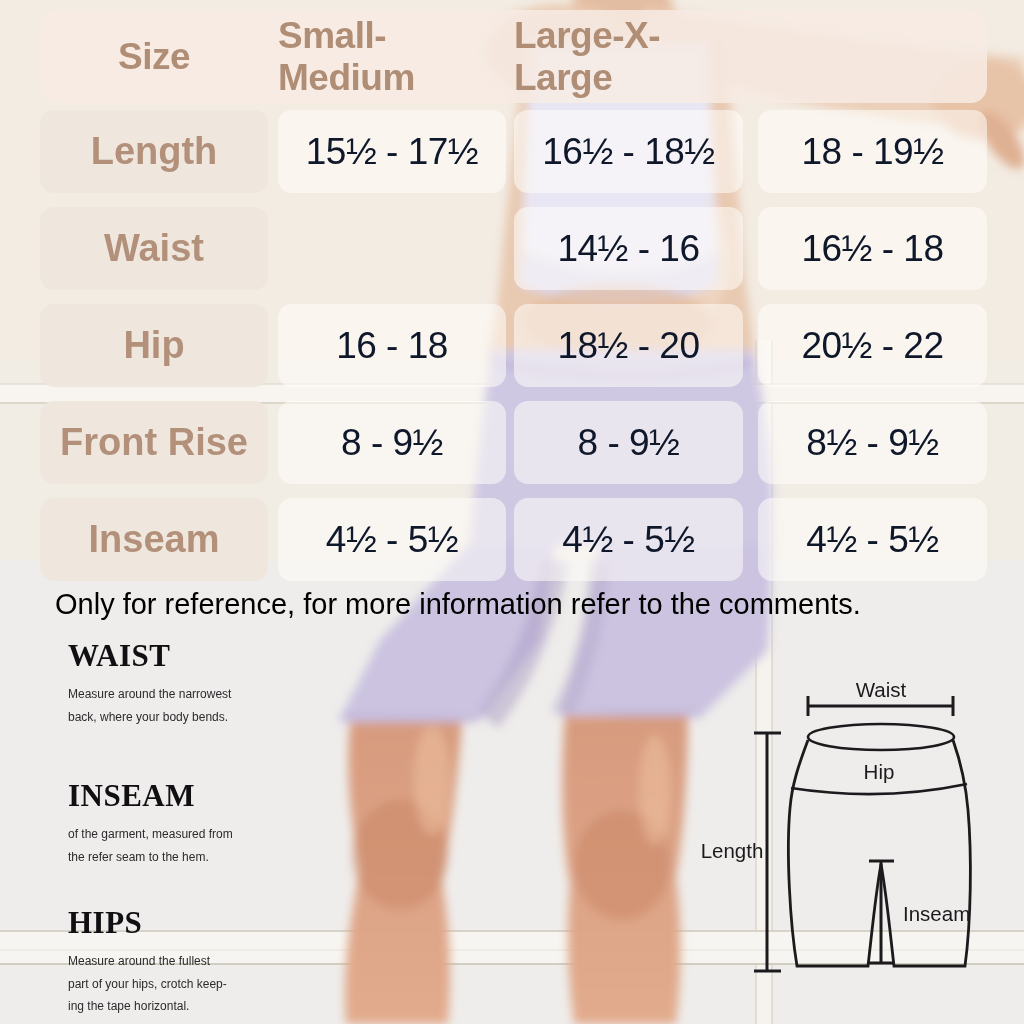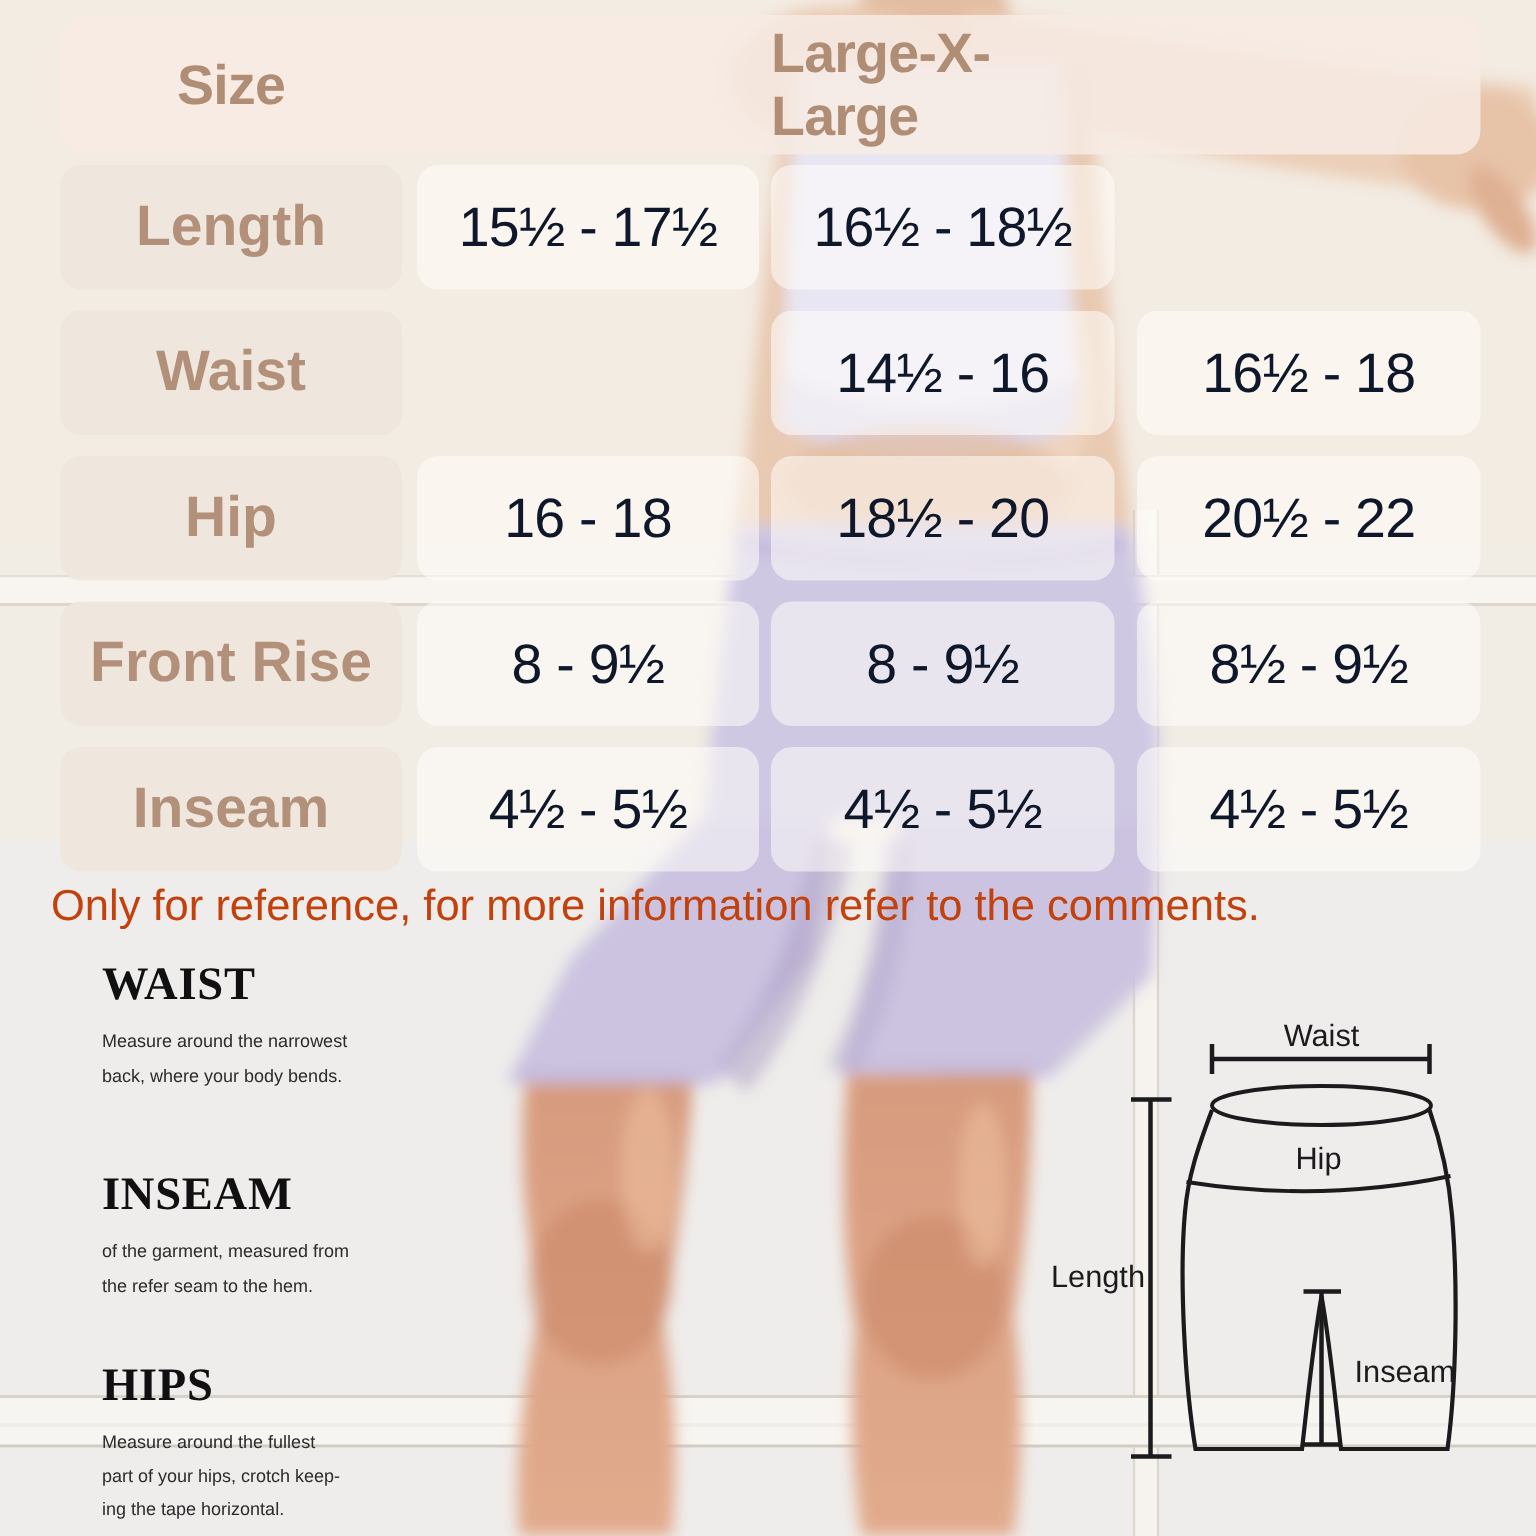--- a/index.html
+++ b/index.html
@@ -10,21 +10,21 @@
   .band{position:absolute;left:40px;top:10px;width:947px;height:93px;
         background:rgba(247,235,228,.85);border-radius:16px}
   .hdr{position:absolute;top:10px;height:93px;display:flex;align-items:center;justify-content:center;
        font-weight:bold;font-size:37px;color:#b08d75;letter-spacing:-.5px}
   .cell{position:absolute;height:83px;border-radius:14px;display:flex;align-items:center;justify-content:center;white-space:nowrap}
   .cell.lbl{background:rgba(238,231,221,.95);color:#b2907a;font-weight:bold;font-size:38px}
   .cell.val{background:rgba(255,253,250,.55);color:#0f172a;font-size:37px;letter-spacing:-.5px}
   .c0{left:40px;width:228px}.c1{left:278px;width:228px}.c2{left:514px;width:229px}.c3{left:758px;width:229px}
   .r0{top:110px}.r1{top:207px}.r2{top:304px}.r3{top:401px}.r4{top:498px}
   
-  .note{position:absolute;left:34px;top:588px;width:940px;font-size:29px;color:#c2410c}
+  .note{position:absolute;left:55px;top:588px;width:940px;font-size:29px;color:#000000}
   
   .mblock{position:absolute;left:68px;width:310px}
   .mhead{font-family:"Liberation Serif","DejaVu Serif",serif;font-weight:bold;font-size:31px;
          color:#101012;letter-spacing:.5px;margin:0 0 9px 0}
   .mline{font-size:12px;line-height:22.5px;color:#2b2b2d}
   .b0{top:638px}.b1{top:778px}.b2{top:905px}
   
   .diagram{position:absolute;left:690px;top:648px}
   .diagram text{font-family:"Liberation Sans",sans-serif;font-size:20.5px;fill:#1b1b1d}
 </style>
@@ -81,25 +81,27 @@
       <path d="M565,716 C560,780 562,840 570,885 C566,935 568,980 574,1024 L676,1024 C682,975 682,925 676,878 C684,830 688,770 688,716 Z" fill="url(#legGrad)"></path>
       <ellipse cx="400" cy="855" rx="48" ry="55" fill="#c5805f" opacity=".45"></ellipse>
       <ellipse cx="622" cy="865" rx="48" ry="55" fill="#c5805f" opacity=".45"></ellipse>
       <ellipse cx="432" cy="780" rx="18" ry="55" fill="#f0c4a4" opacity=".5"></ellipse>
       <ellipse cx="655" cy="790" rx="16" ry="55" fill="#f0c4a4" opacity=".5"></ellipse>
     </g>
   </svg>
 
   <div class="band"></div>
   <div class="hdr c0">Size</div>
+  <div class="hdr c1">Small-Medium</div>
   <div class="hdr c2">Large-X-Large</div>
 
   <div class="cell lbl c0 r0">Length</div>
   <div class="cell val c1 r0">15½ - 17½</div>
   <div class="cell val c2 r0">16½ - 18½</div>
+  <div class="cell val c3 r0">18 - 19½</div>
 
   <div class="cell lbl c0 r1">Waist</div>
   <div class="cell val c2 r1">14½ - 16</div>
   <div class="cell val c3 r1">16½ - 18</div>
 
   <div class="cell lbl c0 r2">Hip</div>
   <div class="cell val c1 r2">16 - 18</div>
   <div class="cell val c2 r2">18½ - 20</div>
   <div class="cell val c3 r2">20½ - 22</div>
 

